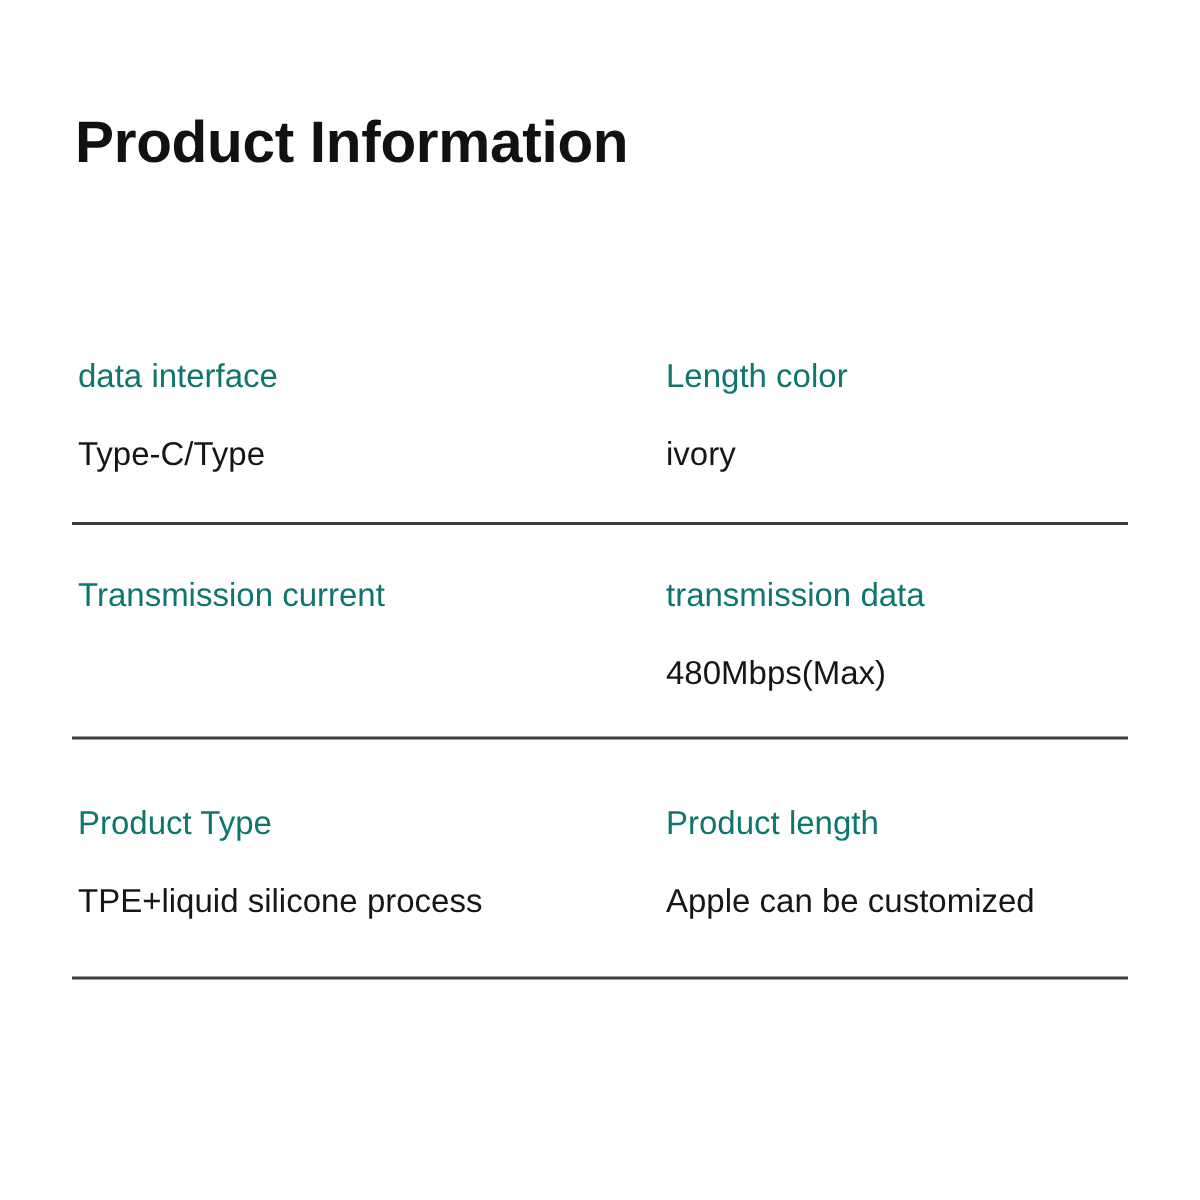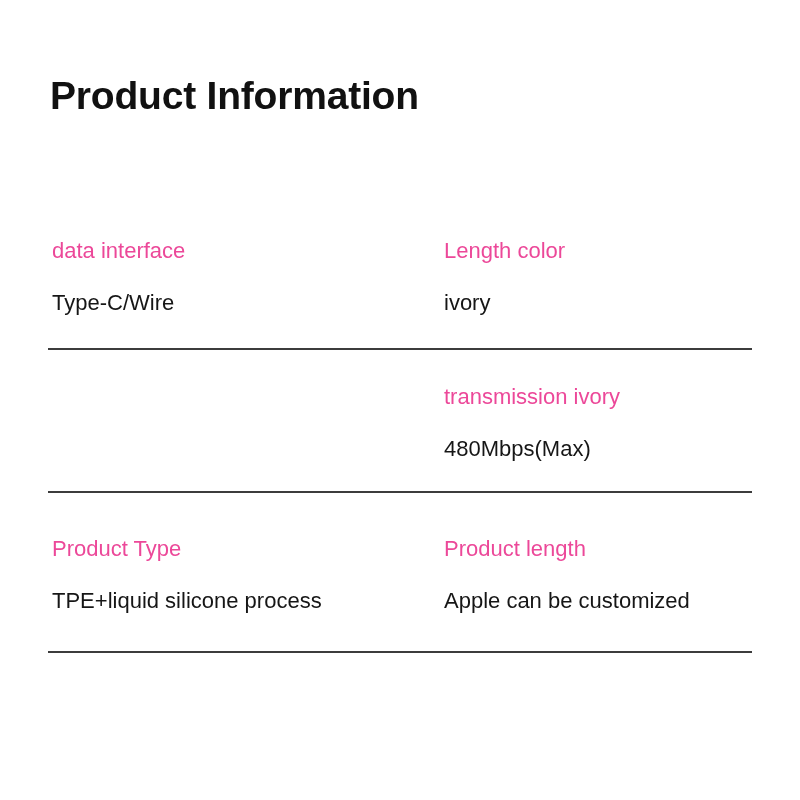--- a/index.html
+++ b/index.html
@@ -52,21 +52,21 @@
   .spec-cell {
     position: absolute;
     top: 0;
   }
   .spec-cell-left  { left: 52px; }
   .spec-cell-right { left: 444px; }
 
   .spec-label {
     font-size: 22px;
     font-weight: normal;
-    color: #ec4899;
+    color: #0f766e;
     line-height: 1.0;
     white-space: nowrap;
     margin: 0;
     padding: 0;
   }
   .spec-value {
     font-size: 22px;
     font-weight: normal;
     color: #161616;
     line-height: 1.0;
@@ -93,33 +93,34 @@
 
 <div class="page">
 
   <div class="page-title">Product Information</div>
 
   <div class="spec-table">
 
     <div class="spec-row spec-row-0">
       <div class="spec-cell spec-cell-left">
         <div class="spec-label">data interface</div>
-        <div class="spec-value">Type-C/Wire</div>
+        <div class="spec-value">Type-C/Type</div>
       </div>
       <div class="spec-cell spec-cell-right">
         <div class="spec-label">Length color</div>
         <div class="spec-value">ivory</div>
       </div>
     </div>
 
     <div class="spec-row spec-row-1">
       <div class="spec-cell spec-cell-left">
+        <div class="spec-label">Transmission current</div>
       </div>
       <div class="spec-cell spec-cell-right">
-        <div class="spec-label">transmission ivory</div>
+        <div class="spec-label">transmission data</div>
         <div class="spec-value">480Mbps(Max)</div>
       </div>
     </div>
 
     <div class="spec-row spec-row-2">
       <div class="spec-cell spec-cell-left">
         <div class="spec-label">Product Type</div>
         <div class="spec-value">TPE+liquid silicone process</div>
       </div>
       <div class="spec-cell spec-cell-right">

